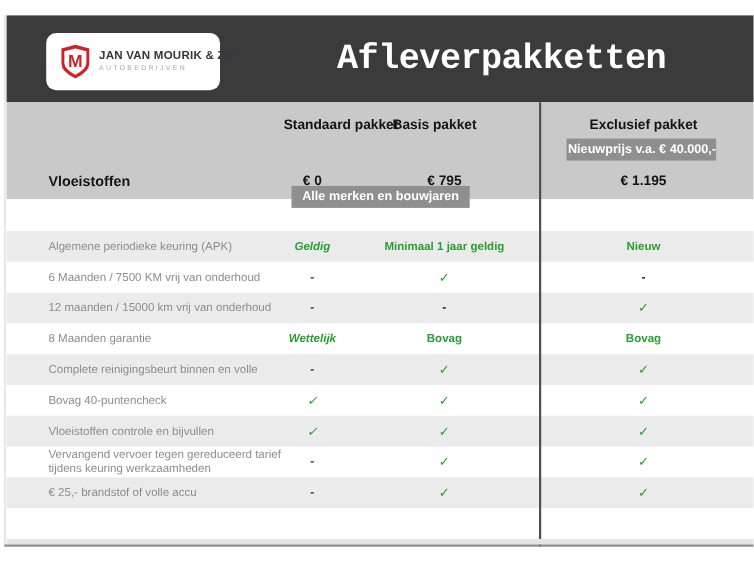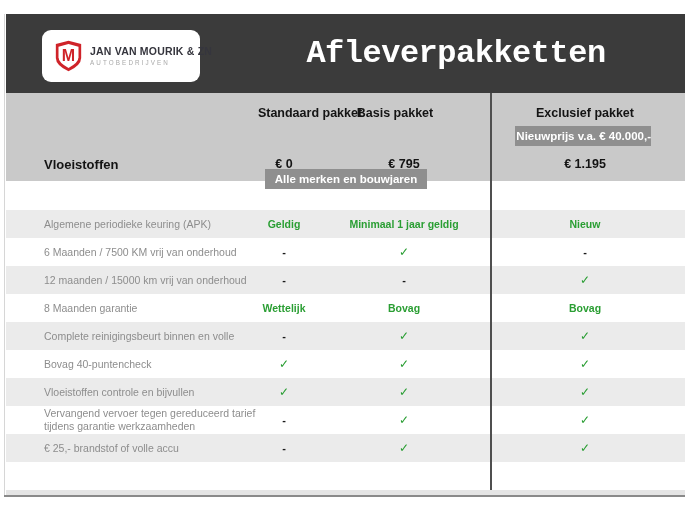--- a/index.html
+++ b/index.html
@@ -30,21 +30,21 @@
   .tot-std{left:218px;}
   .tot-basis{left:338px;}
   .tot-excl{left:519px;}
 
   
   .rows{position:absolute;left:6px;top:210px;width:679px;}
   .row{position:relative;height:28px;}
   .row.gray{background:#ebebeb;}
   .row-label{position:absolute;left:38px;top:0;width:215px;height:28px;display:flex;align-items:center;font-size:10.5px;color:#8d8d8d;line-height:1.2;}
   .cell{position:absolute;top:0;width:120px;height:28px;display:flex;align-items:center;justify-content:center;font-size:10.5px;}
-  .cell-std{left:218px;}
+  .cell-std{left:218px;font-style:italic;}
   .cell-basis{left:338px;}
   .cell-excl{left:519px;}
   .cell[data-kind="text"]{color:#2a9e33;font-weight:bold;}
   .cell[data-kind="check"]{color:#2a9e33;font-size:12px;}
   .cell[data-kind="dash"]{color:#1a1a1a;font-weight:bold;font-size:11px;}
 
   
   .v-divider{position:absolute;left:490px;top:93px;width:2px;height:404px;background:#4f4f4f;}
   .bottom-strip{position:absolute;left:6px;top:490px;width:679px;height:5px;background:#e5e5e5;}
   .bottom-line{position:absolute;left:4px;top:495px;width:681px;height:2px;background:#8a8a8a;}
@@ -119,21 +119,21 @@
       <div class="cell cell-basis" data-kind="check">✓</div>
       <div class="cell cell-excl" data-kind="check">✓</div>
     </div>
     <div class="row gray">
       <div class="row-label">Vloeistoffen controle en bijvullen</div>
       <div class="cell cell-std" data-kind="check">✓</div>
       <div class="cell cell-basis" data-kind="check">✓</div>
       <div class="cell cell-excl" data-kind="check">✓</div>
     </div>
     <div class="row">
-      <div class="row-label">Vervangend vervoer tegen gereduceerd tarief tijdens garantie werkzaamheden</div>
+      <div class="row-label">Vervangend vervoer tegen gereduceerd tarief tijdens keuring werkzaamheden</div>
       <div class="cell cell-std" data-kind="dash">-</div>
       <div class="cell cell-basis" data-kind="check">✓</div>
       <div class="cell cell-excl" data-kind="check">✓</div>
     </div>
     <div class="row gray">
       <div class="row-label">€ 25,- brandstof of  volle accu</div>
       <div class="cell cell-std" data-kind="dash">-</div>
       <div class="cell cell-basis" data-kind="check">✓</div>
       <div class="cell cell-excl" data-kind="check">✓</div>
     </div>

